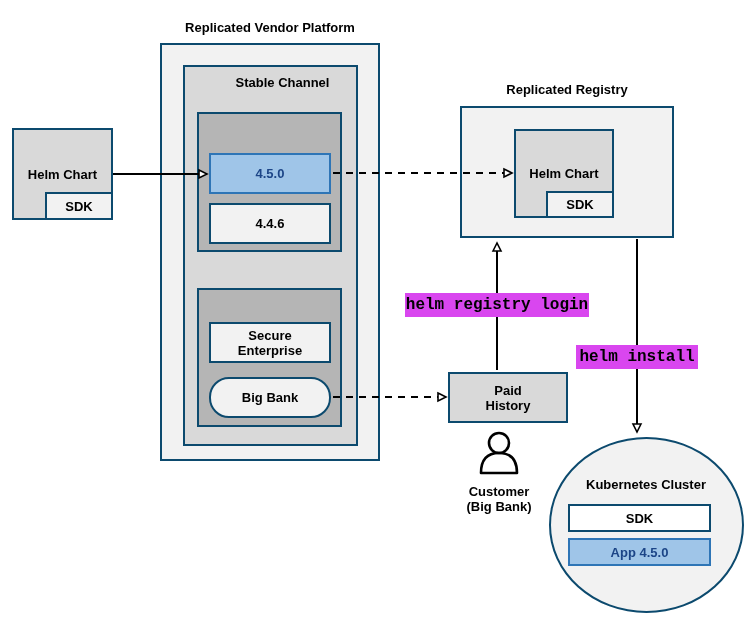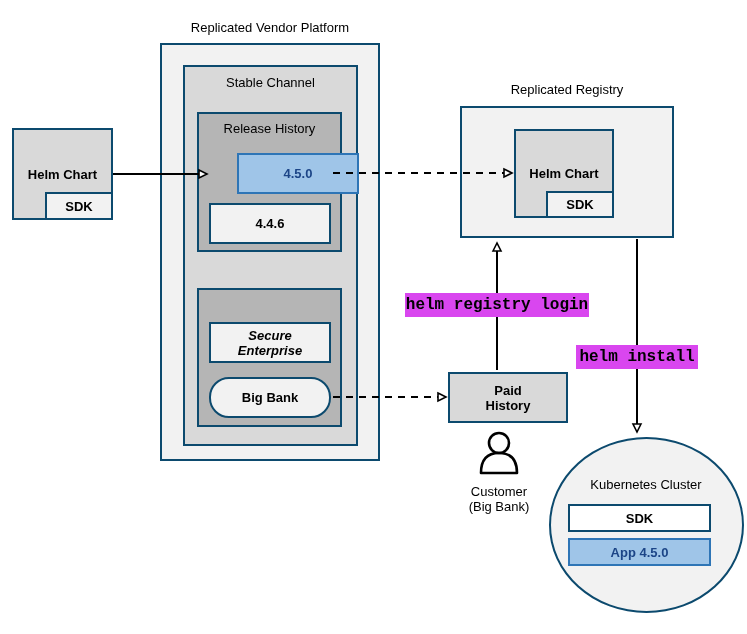--- a/index.html
+++ b/index.html
@@ -12,21 +12,21 @@
   .fill-light{background:var(--g-light,#f2f2f2);}
   .fill-mid{background:var(--g-mid,#d9d9d9);}
   .fill-dark{background:var(--g-dark,#b5b5b5);}
   .fill-white{background:#ffffff;}
   .fill-blue{
     background:var(--hl-fill,#9fc5e8);
     border-color:var(--hl-border,#2e75b6);
     color:var(--hl-text,#1c4587);
   }
   .lbl{
-    position:absolute;font-weight:normal;color:#000;font-size:13px;line-height:15px;
+    position:absolute;font-weight:bold;color:#000;font-size:13px;line-height:15px;
     text-align:center;
   }
   .center{display:flex;align-items:center;justify-content:center;text-align:center;
     font-weight:bold;font-size:13px;line-height:15px;color:#000;}
   .fill-blue.center{color:var(--hl-text,#1c4587);}
   .mono{
     position:absolute;font-family:"Liberation Mono","DejaVu Sans Mono",monospace;
     font-weight:bold;font-size:16px;line-height:18px;color:#000;text-align:center;
     background:#d946ef;padding:3px 0;z-index:3;
   }
@@ -37,32 +37,31 @@
 </head>
 <body>
 
 <div id="canvas">
 
   <div class="lbl boxlayer" style="left:145px;top:20px;width:250px;">Replicated Vendor Platform</div>
 
   <div class="box fill-light boxlayer" style="left:160px;top:43px;width:220px;height:418px;"></div>
 
   <div class="box fill-mid boxlayer" style="left:183px;top:65px;width:175px;height:381px;"></div>
-  <div class="lbl boxlayer" style="left:183px;top:75px;width:175px;">Stable Channel</div>
+  <div class="lbl boxlayer" style="left:183px;top:75px;width:175px;padding-left:12px;">Stable Channel</div>
 
   <div class="box fill-dark boxlayer" style="left:197px;top:112px;width:145px;height:140px;"></div>
-  <div class="lbl boxlayer" style="left:197px;top:121px;width:145px;">Release History</div>
 
-  <div class="box fill-blue center boxlayer" style="left:209px;top:153px;width:122px;height:41px;margin-left:28px;">4.5.0</div>
+  <div class="box fill-blue center boxlayer" style="left:209px;top:153px;width:122px;height:41px;">4.5.0</div>
 
   <div class="box fill-light center boxlayer" style="left:209px;top:203px;width:122px;height:41px;">4.4.6</div>
 
   <div class="box fill-dark boxlayer" style="left:197px;top:288px;width:145px;height:139px;"></div>
 
-  <div class="box fill-light center boxlayer" style="left:209px;top:322px;width:122px;height:41px;padding:0 8px;font-style:italic;">Secure Enterprise</div>
+  <div class="box fill-light center boxlayer" style="left:209px;top:322px;width:122px;height:41px;padding:0 8px;">Secure Enterprise</div>
 
   <div class="box fill-light center boxlayer" style="left:209px;top:377px;width:122px;height:41px;border-radius:20px;">Big Bank</div>
 
   <div class="box fill-mid center boxlayer" style="left:12px;top:128px;width:101px;height:92px;">Helm Chart</div>
   <div class="box fill-light center boxlayer" style="left:45px;top:192px;width:68px;height:28px;">SDK</div>
 
   <div class="lbl boxlayer" style="left:460px;top:82px;width:214px;">Replicated Registry</div>
 
   <div class="box fill-light boxlayer" style="left:460px;top:106px;width:214px;height:132px;"></div>
 

